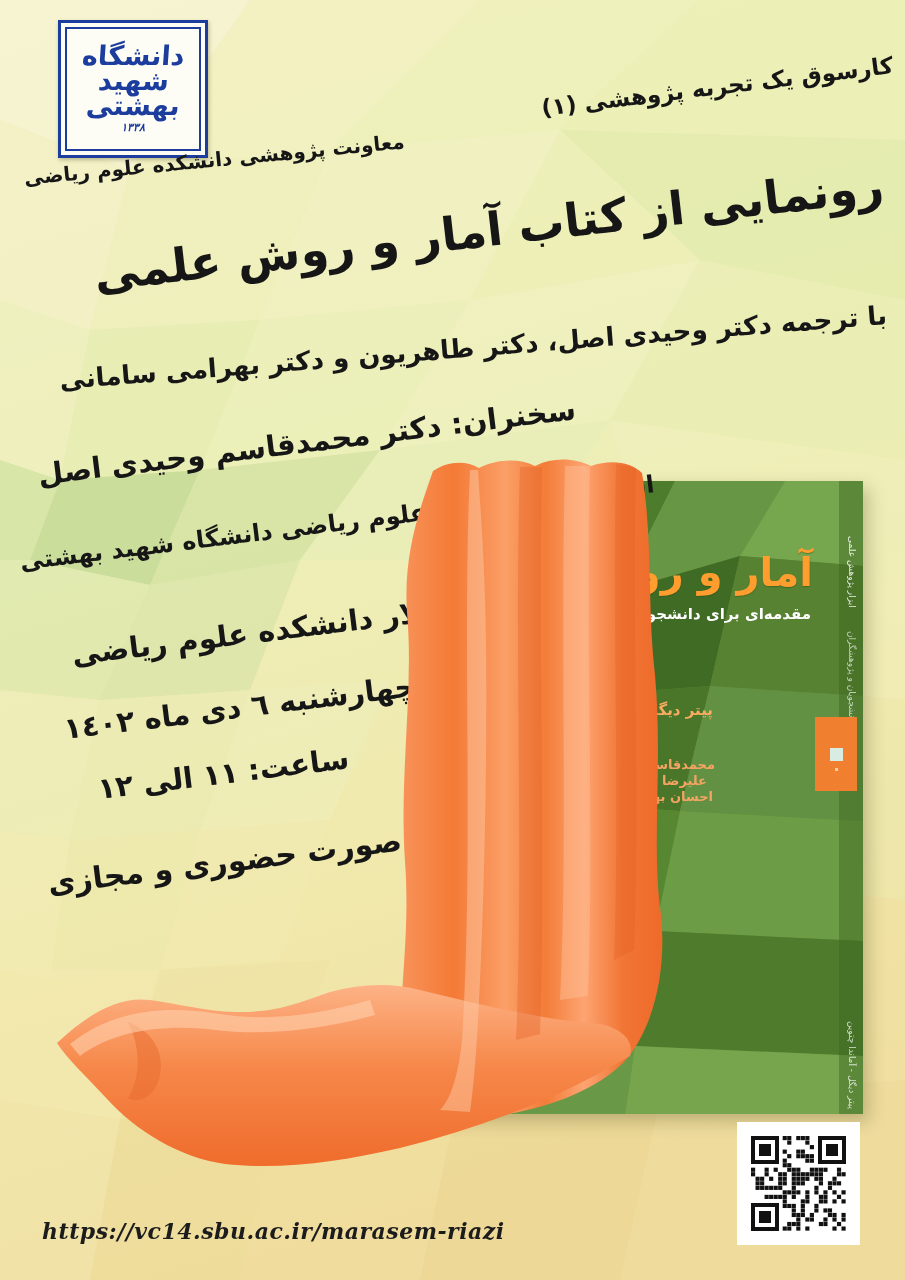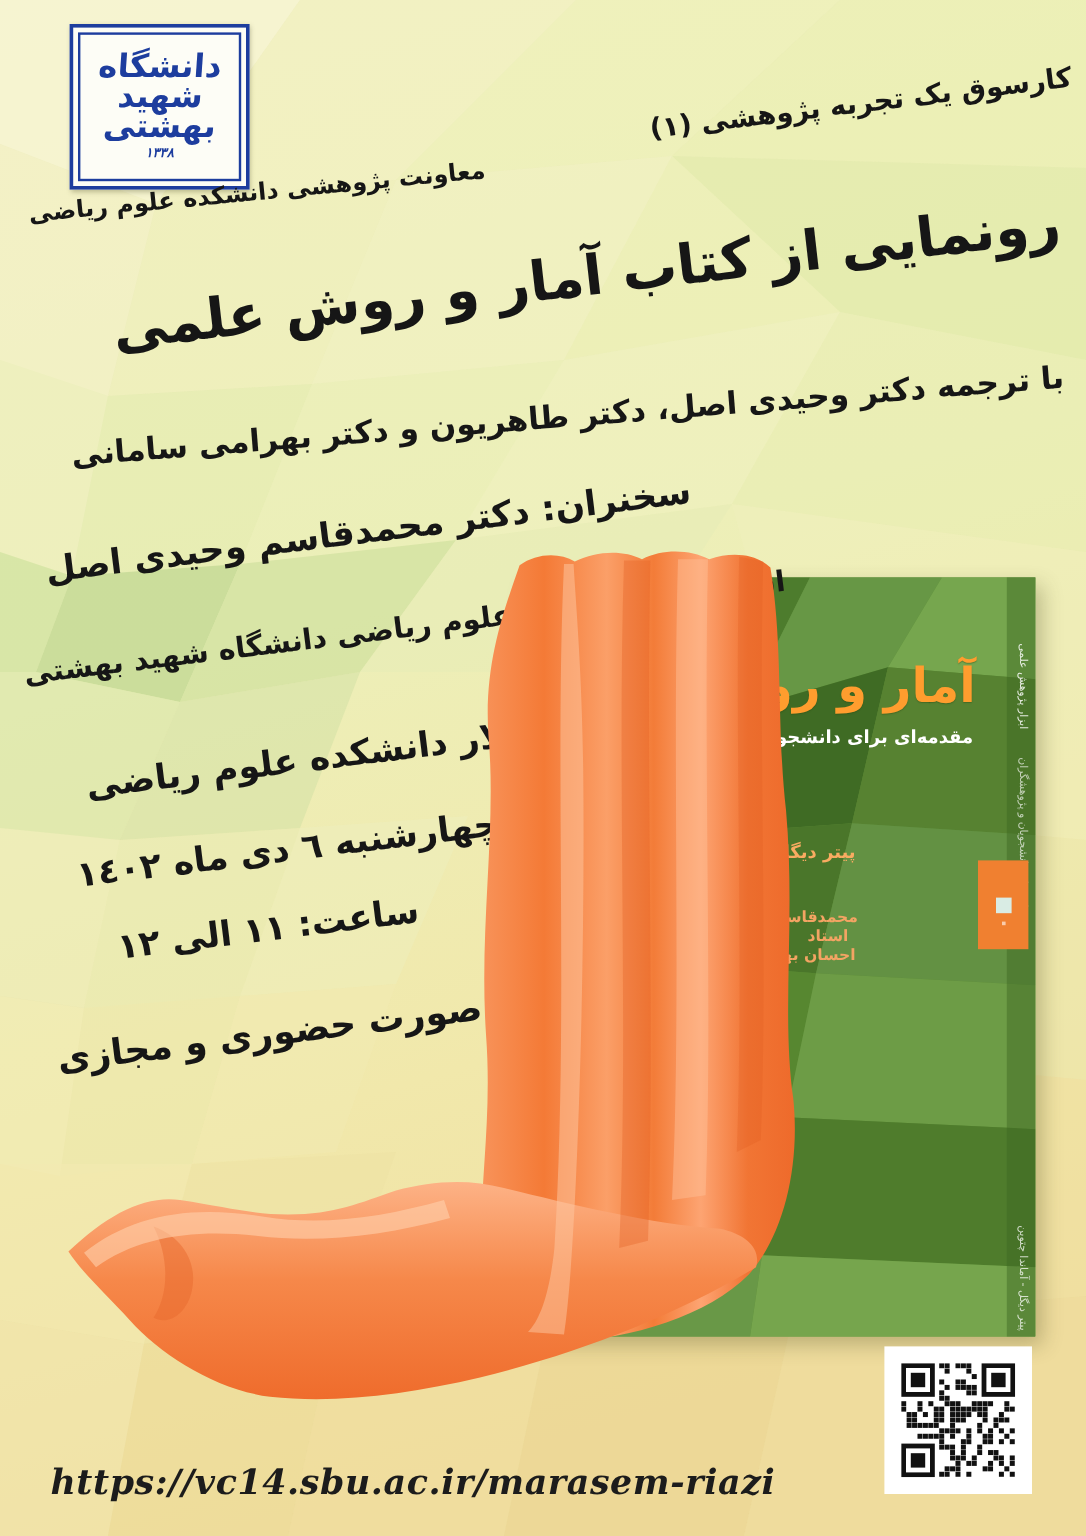--- a/index.html
+++ b/index.html
@@ -56,21 +56,21 @@
   .pub-square{position:absolute;right:6px;top:236px;width:42px;height:74px;
               background:#f08030;z-index:2;display:flex;align-items:center;justify-content:center;}
   .pub-glyph{width:13px;height:13px;background:#d9ece4;box-shadow:0 15px 0 -5px rgba(255,255,255,.6);}
 
   svg.cloth{position:absolute;left:0;top:0;z-index:3;pointer-events:none;}
 
   
   .qr-card{position:absolute;left:737px;top:1122px;width:123px;height:123px;background:#ffffff;
            z-index:4;display:flex;align-items:center;justify-content:center;}
   
-  .url{left:42px;top:1218px;font-size:29px;font-family:"DejaVu Serif",serif;
+  .url{left:42px;top:1218px;font-size:22px;font-family:"DejaVu Serif",serif;
        font-style:italic;font-weight:700;color:#1c1c1c;z-index:2;letter-spacing:.5px;}
 </style>
 </head>
 <body>
 
 <div class="poster">
 
   <svg class="bg" width="905" height="1280" viewBox="0 0 905 1280">
     <defs>
       <linearGradient id="bgg" x1="0" y1="0" x2="0.2" y2="1">
@@ -168,21 +168,21 @@
       <polygon points="0,530 12,540 8,633 0,633" fill="#84b259"></polygon>
       <polygon points="12,540 80,550 70,633 8,633" fill="#5a8833"></polygon>
       <polygon points="80,550 200,565 190,633 70,633" fill="#699847"></polygon>
       <polygon points="200,565 428,575 428,633 190,633" fill="#76a54d"></polygon>
       <rect x="404" y="0" width="24" height="633" fill="#3c6622" opacity=".45"></rect>
     </svg>
     <div class="ctxt cover-title" dir="rtl">آمار و روش</div>
     <div class="ctxt cover-sub" dir="rtl">مقدمه‌ای برای دانشجویان و پ</div>
     <div class="ctxt cover-authors" dir="rtl">پیتر دیگل - آمان</div>
     <div class="cover-tr tr0" dir="rtl">محمدقاسم وح</div>
-    <div class="cover-tr tr1" dir="rtl">استاد</div>
+    <div class="cover-tr tr1" dir="rtl">علیرضا</div>
     <div class="cover-tr tr2" dir="rtl">احسان بهرام</div>
     <div class="spine spine-a">ابزار پژوهش علمی</div>
     <div class="spine spine-b">مقدمه‌ای برای دانشجویان و پژوهشگران</div>
     <div class="spine spine-c">پیتر دیگل - آماندا چتوین</div>
     <div class="pub-square">
       <span class="pub-glyph"></span>
     </div>
   </div>
 
   <svg class="cloth" width="905" height="1280" viewBox="0 0 905 1280">

